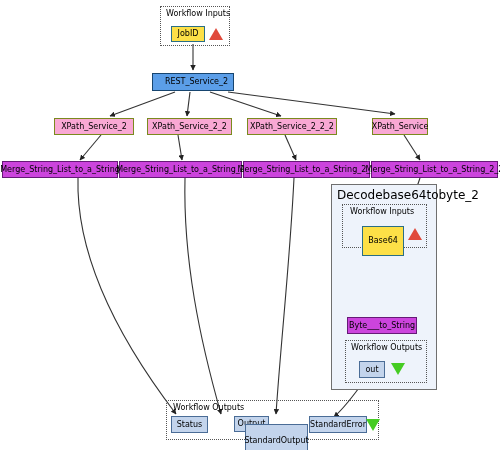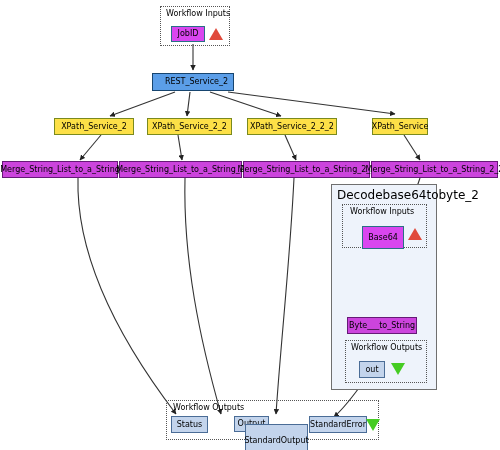--- a/index.html
+++ b/index.html
@@ -4,24 +4,24 @@
 <style>
   html,body{margin:0;padding:0;background:#ffffff;}
   body{width:500px;height:450px;position:relative;overflow:hidden;
        font-family:"DejaVu Sans","Liberation Sans",sans-serif;}
   #canvas{position:absolute;inset:0;width:500px;height:450px;}
   svg.edges{position:absolute;left:0;top:0;width:500px;height:450px;pointer-events:none;}
 
   .node{position:absolute;box-sizing:border-box;display:flex;align-items:center;
         justify-content:center;border:1px solid #000;font-size:8px;color:#000;
         white-space:nowrap;line-height:1;}
-  .n-proc{background:#fde047;border-color:#7a8a1e;}
+  .n-proc{background:#f9a8d4;border-color:#7a8a1e;}
   .n-merge{background:#cc44dd;border-color:#661a77;}
   .n-rest{background:#5b9ee8;border-color:#17456f;padding-left:7px;}
-  .n-port{background:#d946ef;border-color:#2a6e85;}
+  .n-port{background:#fde047;border-color:#2a6e85;}
   .n-outport{background:#c3d4ec;border-color:#4a6c96;}
 
   .group{position:absolute;box-sizing:border-box;border:1px dotted #555;
          background:transparent;}
   .group-lbl{position:absolute;font-size:8px;color:#000;white-space:nowrap;}
   .nestbox{position:absolute;box-sizing:border-box;border:1px solid #6f6f6f;
            background:#eef3fb;}
   .nestbox-lbl{position:absolute;font-size:12px;color:#000;white-space:nowrap;}
   .outgroup{position:absolute;box-sizing:border-box;border:1px dotted #555;}
 
@@ -87,21 +87,21 @@
   <div class="node n-merge" style="left:2px;top:161px;width:116px;height:17px;">Merge_String_List_to_a_String</div>
   <div class="node n-merge" style="left:119px;top:161px;width:123px;height:17px;">Merge_String_List_to_a_String_2</div>
   <div class="node n-merge" style="left:243px;top:161px;width:127px;height:17px;">Merge_String_List_to_a_String_2_3</div>
   <div class="node n-merge" style="left:371px;top:161px;width:127px;height:17px;">Merge_String_List_to_a_String_2_2</div>
 
   <div class="nestbox" style="left:331px;top:184px;width:106px;height:206px;"></div>
   <div class="nestbox-lbl" style="left:337px;top:188px;">Decodebase64tobyte_2</div>
 
   <div class="group" style="left:342px;top:204px;width:85px;height:44px;"></div>
   <div class="group-lbl" style="left:350px;top:207px;">Workflow Inputs</div>
-  <div class="node n-port" style="left:362px;top:226px;width:42px;height:23px;">Base64</div>
+  <div class="node n-port" style="left:362px;top:226px;width:42px;height:30px;">Base64</div>
   <div class="tri tri-in" style="left:408px;top:228px;"></div>
 
   <div class="node n-merge" style="left:347px;top:317px;width:70px;height:17px;">Byte___to_String</div>
 
   <div class="group" style="left:345px;top:340px;width:82px;height:43px;"></div>
   <div class="group-lbl" style="left:351px;top:343px;">Workflow Outputs</div>
   <div class="node n-outport" style="left:359px;top:361px;width:26px;height:17px;">out</div>
   <div class="tri tri-out" style="left:391px;top:363px;"></div>
 
   <div class="outgroup" style="left:166px;top:400px;width:213px;height:40px;"></div>

